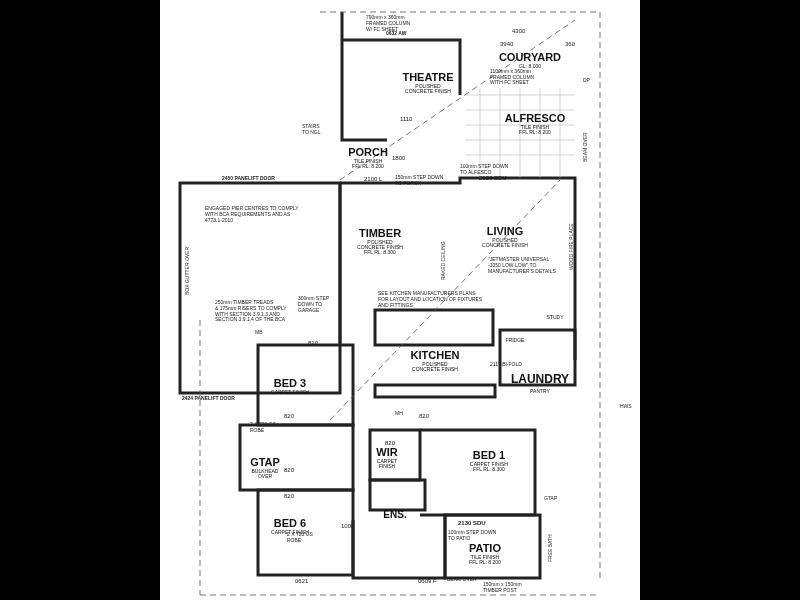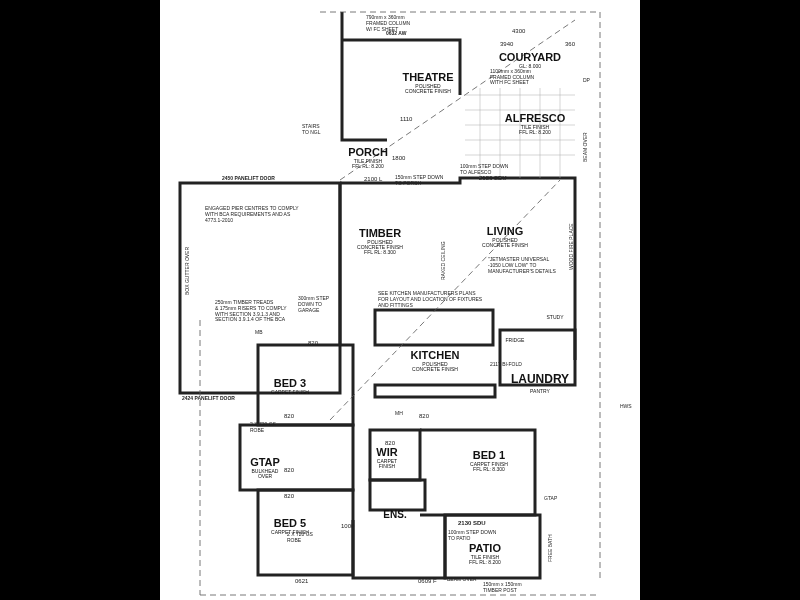--- a/index.html
+++ b/index.html
@@ -122,21 +122,21 @@
     <div class="rsub">CARPET</div>
     <div class="rsub">FINISH</div>
   </div>
   <div class="lbl" style="left:299px;top:450px;width:60px">
     <div class="rname">BED 1</div>
     <div class="rsub">CARPET FINISH</div>
     <div class="rsub">FFL RL: 8.300</div>
   </div>
   <div class="lbl rname" style="left:220px;top:510px;width:30px;font-size:10px">ENS.</div>
   <div class="lbl" style="left:100px;top:518px;width:60px">
-    <div class="rname">BED 5</div>
+    <div class="rname">BED 6</div>
     <div class="rsub">CARPET FINISH</div>
   </div>
   <div class="lbl" style="left:300px;top:543px;width:50px">
     <div class="rname">PATIO</div>
     <div class="rsub">TILE FINISH</div>
     <div class="rsub">FFL RL: 8.200</div>
   </div>
 
   <div class="note" style="left:206px;top:15px">790mm x 360mm
 FRAMED COLUMN

